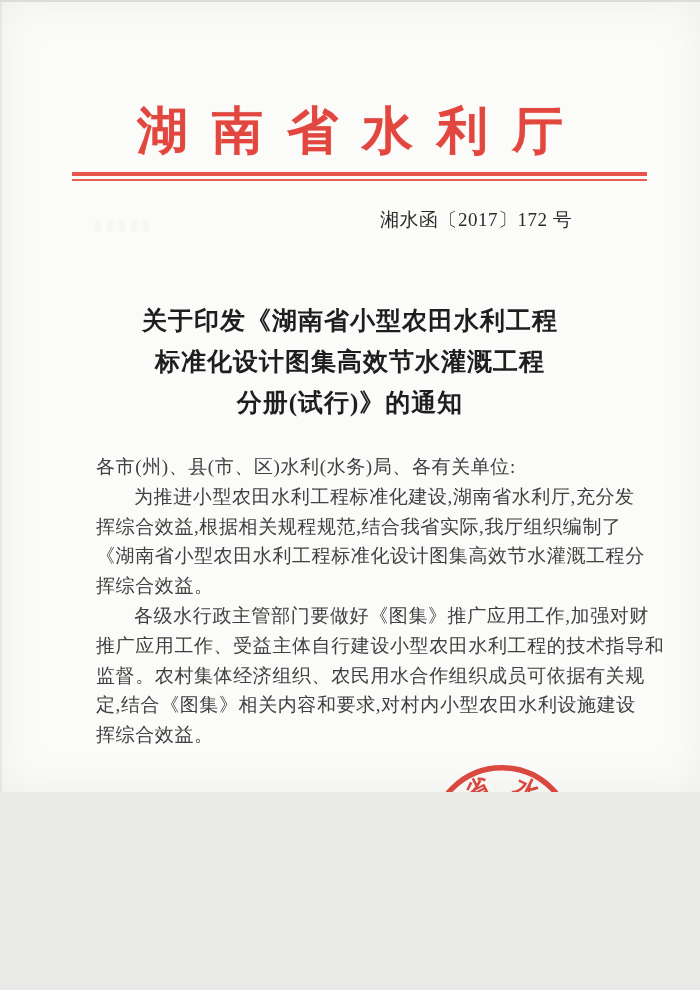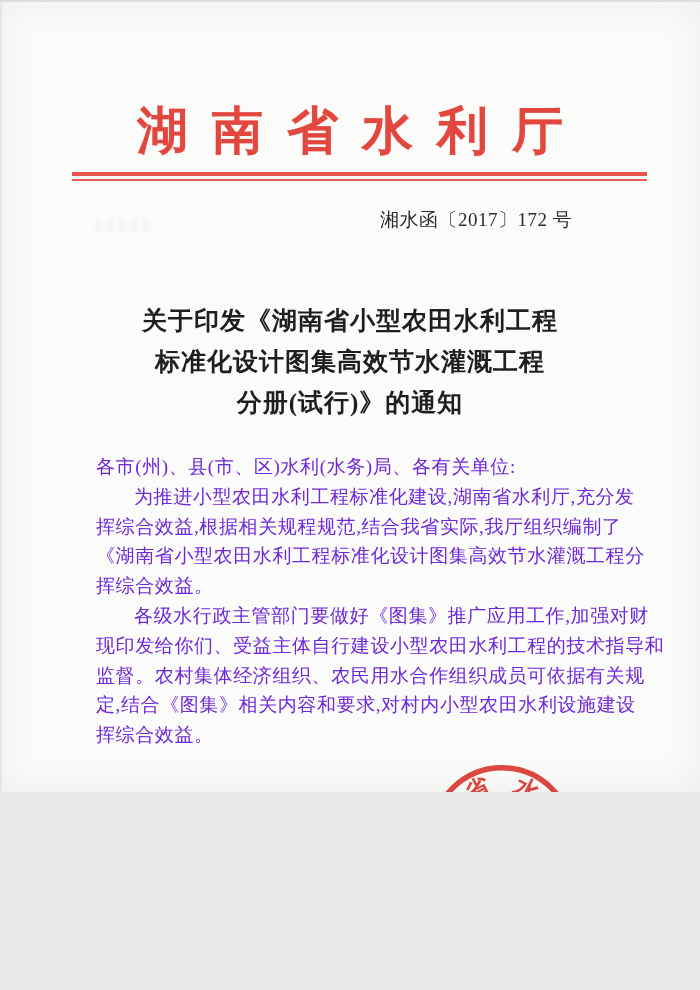--- a/index.html
+++ b/index.html
@@ -47,21 +47,21 @@
   .title{
     position:absolute;top:300px;left:-8px;width:716px;
     text-align:center;font-size:25px;font-weight:bold;
     line-height:41px;color:#1e1e1e;letter-spacing:1px;
   }
   .title div{white-space:nowrap;}
 
   
   .body-block{
     position:absolute;top:452px;left:96px;width:527px;
-    font-size:19px;line-height:29.8px;color:#6d28d9;
+    font-size:19px;line-height:29.8px;color:#404040;
   }
   .body-block .line{white-space:nowrap;letter-spacing:.6px;}
   .body-block .indent{text-indent:38px;}
 
   
   .sig-agency{
     position:absolute;top:817px;left:436px;
     font-size:20px;letter-spacing:1.4px;color:#222;
     white-space:nowrap;z-index:1;
   }
@@ -109,21 +109,21 @@
     <div>分册(试行)》的通知</div>
   </div>
 
   <div class="body-block">
     <div class="line">各市(州)、县(市、区)水利(水务)局、各有关单位:</div>
     <div class="line indent">为推进小型农田水利工程标准化建设,湖南省水利厅,充分发</div>
     <div class="line">挥综合效益,根据相关规程规范,结合我省实际,我厅组织编制了</div>
     <div class="line">《湖南省小型农田水利工程标准化设计图集高效节水灌溉工程分</div>
     <div class="line">挥综合效益。</div>
     <div class="line indent">各级水行政主管部门要做好《图集》推广应用工作,加强对财</div>
-    <div class="line">现印发给你们、受益主体自行建设小型农田水利工程的技术指导和</div>
+    <div class="line">推广应用工作、受益主体自行建设小型农田水利工程的技术指导和</div>
     <div class="line">监督。农村集体经济组织、农民用水合作组织成员可依据有关规</div>
     <div class="line">定,结合《图集》相关内容和要求,对村内小型农田水利设施建设</div>
     <div class="line">挥综合效益。</div>
   </div>
 
   <div class="sig-agency">湖南省水利厅</div>
   <div class="sig-date">2017 年 7 月 25 日</div>
 
   <svg class="seal" viewBox="0 0 160 160" aria-hidden="true">
     <circle cx="80" cy="80" r="72" fill="none" stroke="#df3a30" stroke-width="5.5"></circle>

